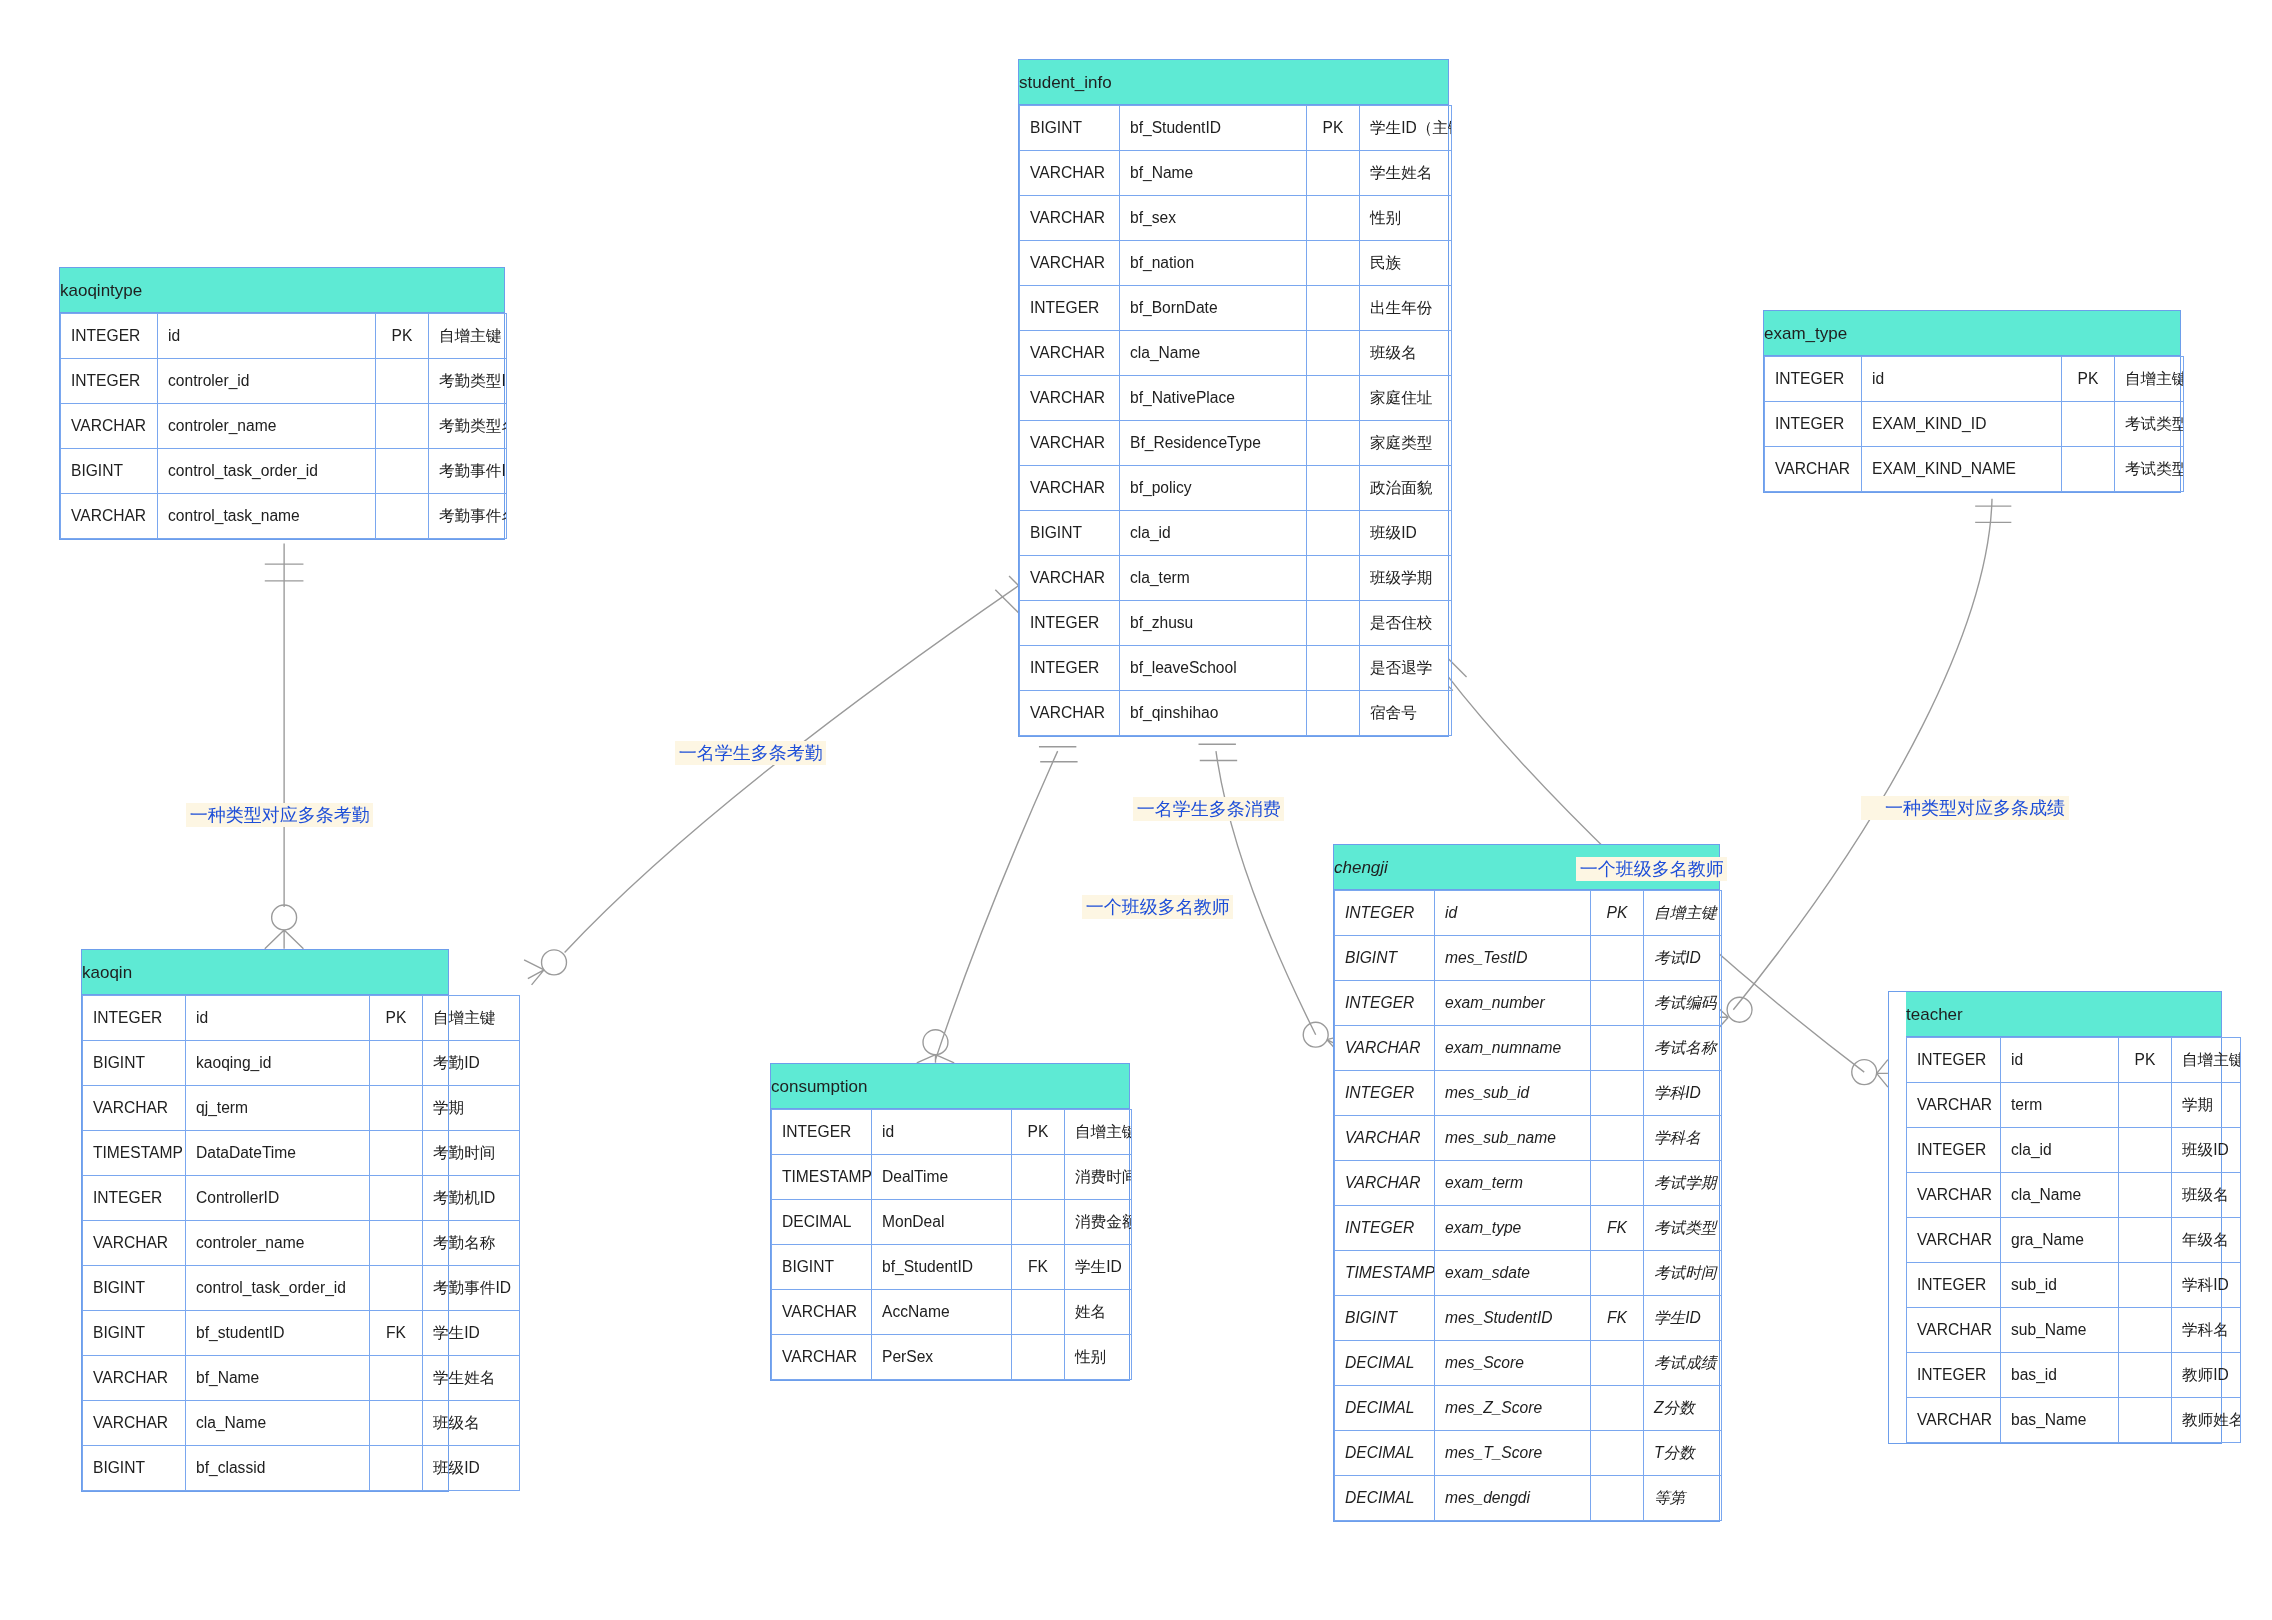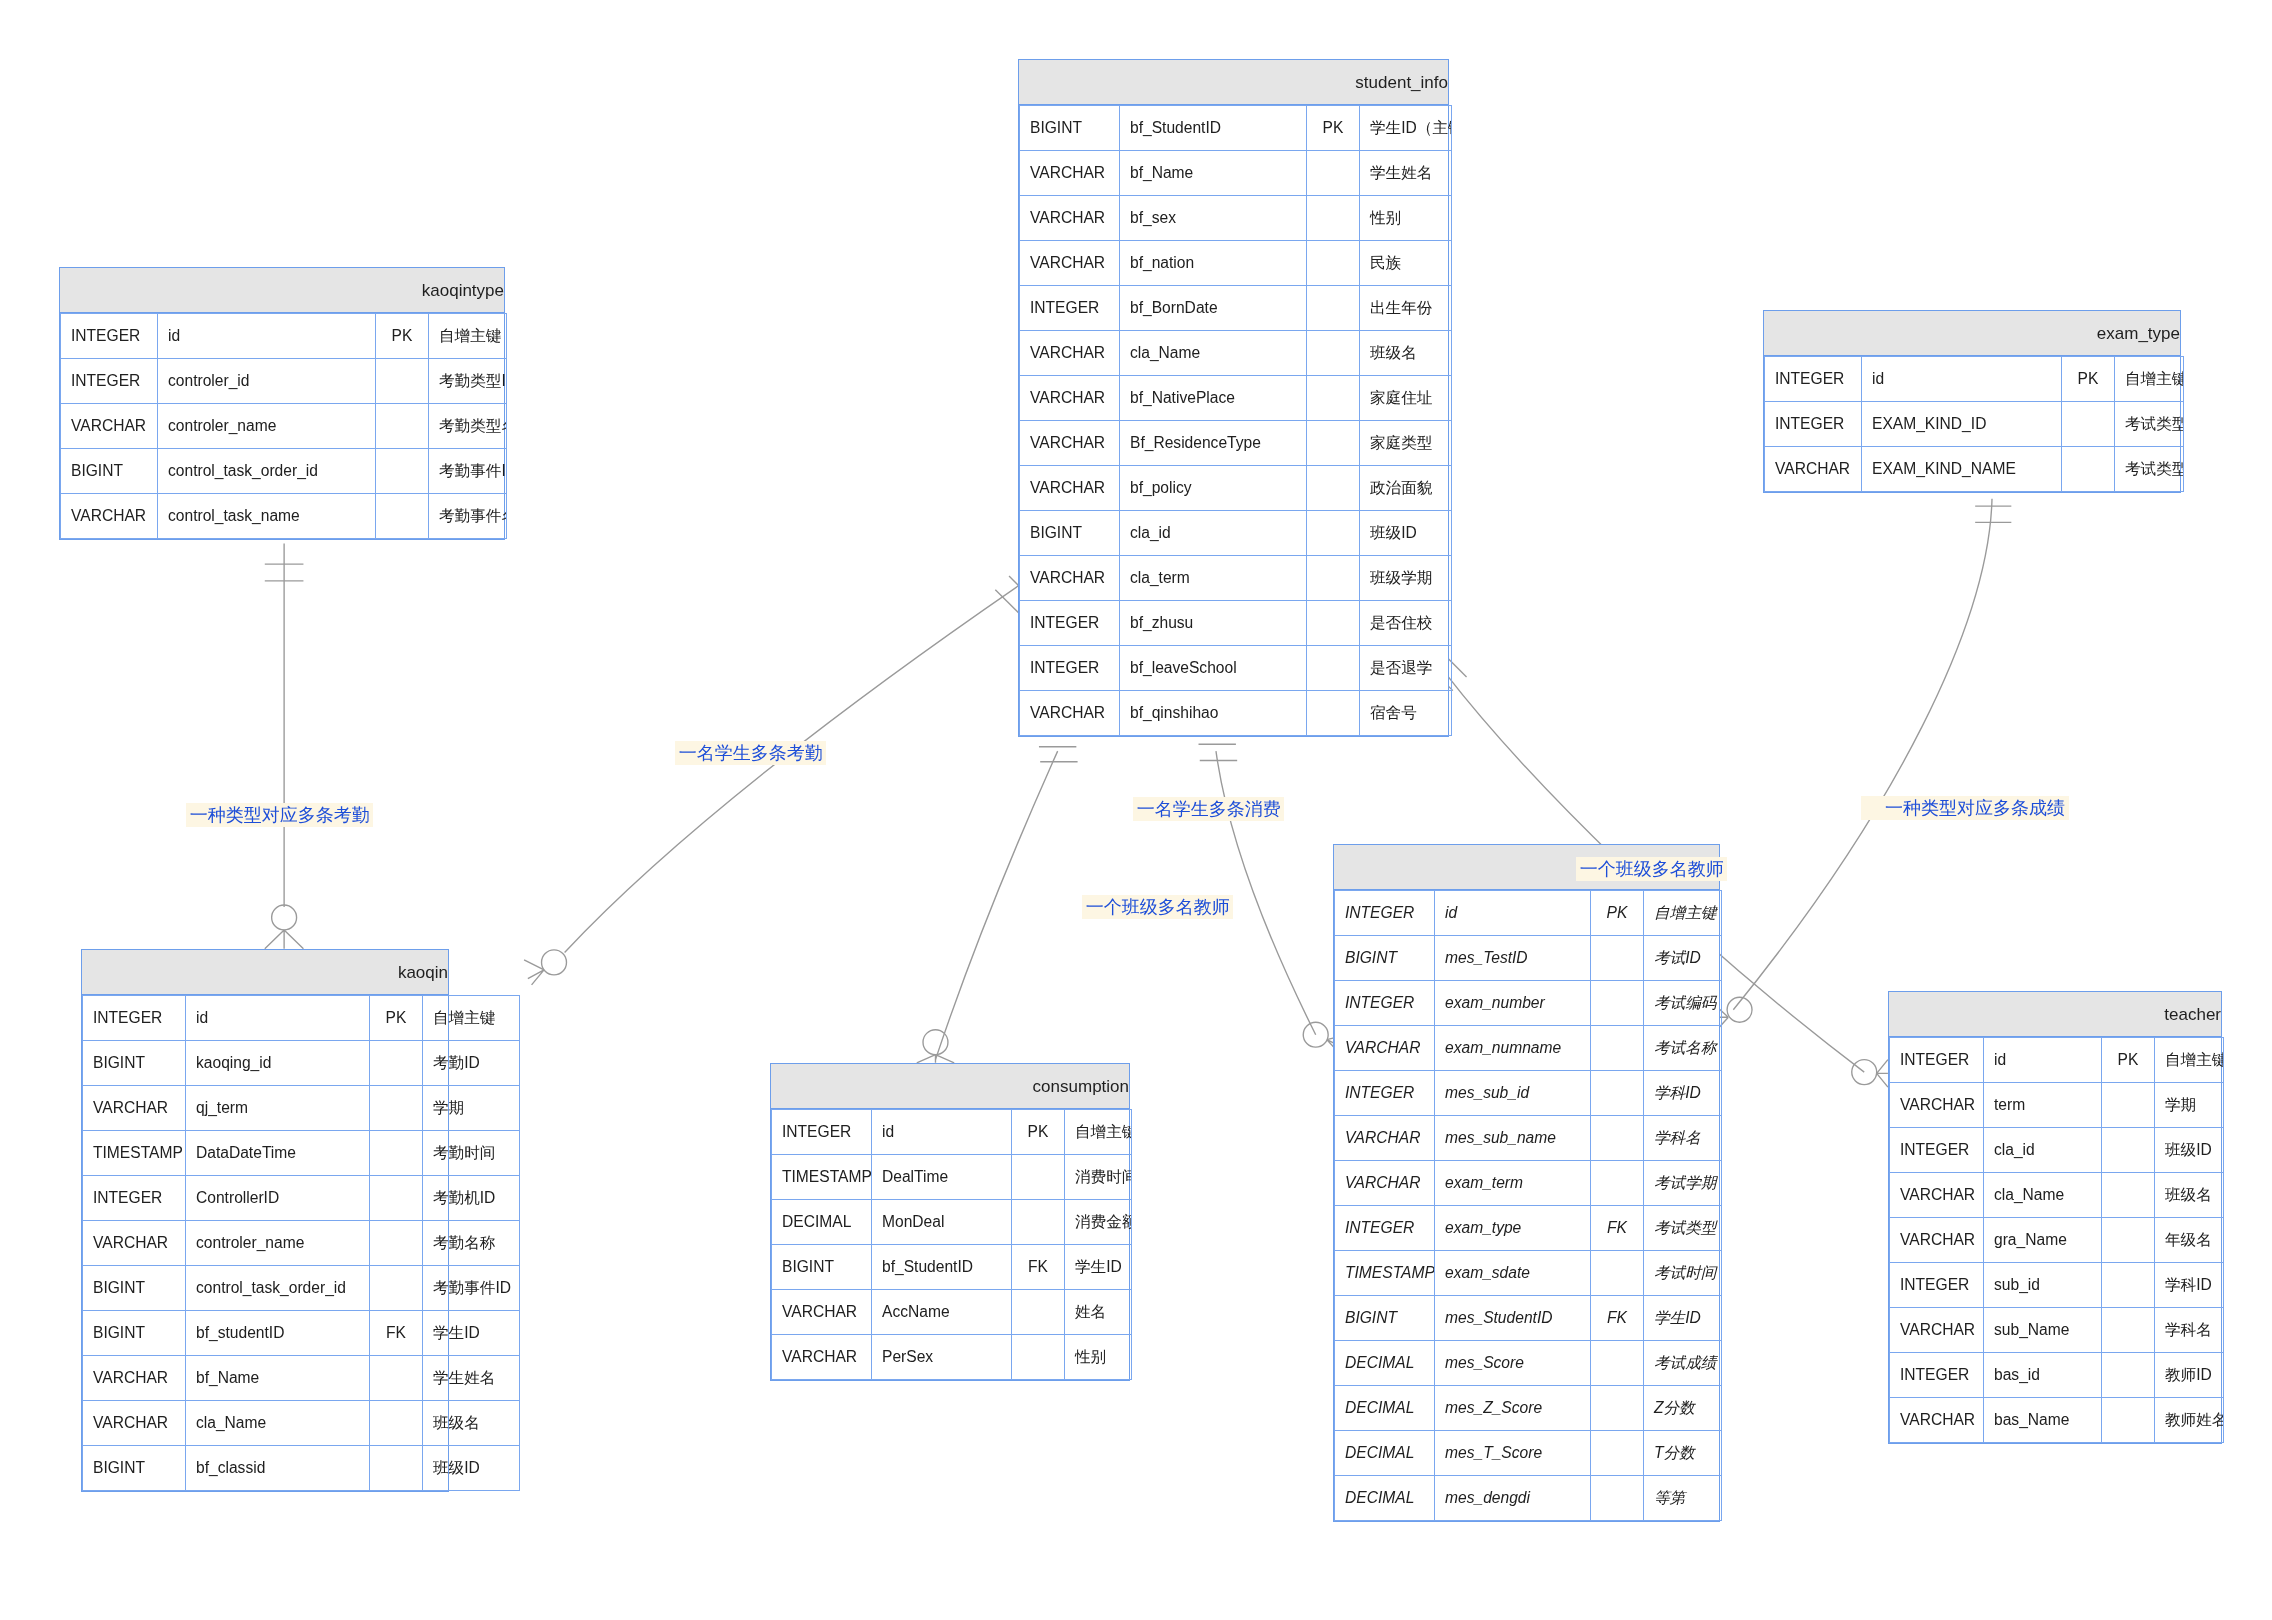--- a/index.html
+++ b/index.html
@@ -13,23 +13,23 @@
     fill:none;stroke:#9a9a9a;stroke-width:2.2;
   }
 
   .entity{
     position:absolute;
     border:1.6px solid #6d9eeb;
     background:#ffffff;
     box-sizing:border-box;
   }
   .entity .ehead{
-    background:#e5e5e5;
+    background:#5eead4;
     border-bottom:1.6px solid #6d9eeb;
-    text-align:right;
+    text-align:left;
     font-size:17px;
     color:#1f1f1f;
     line-height:1;
     padding:13.7px 0 13.7px 0;
     box-sizing:border-box;
   }
   table.attrs{
     border-collapse:collapse;
     width:100%;
     table-layout:fixed;
@@ -505,21 +505,21 @@
           </tr>
           <tr>
             <td class="t-type">DECIMAL</td>
             <td class="t-name">mes_dengdi</td>
             <td class="t-key"></td>
             <td class="t-cmt">等第</td>
           </tr>
         </tbody>
       </table>
     </div>
-    <div class="entity" style="left: 1888px; top: 991px; width: 334px;">
+    <div class="entity" style="left: 1888px; top: 991px; width: 334px; padding-left: 17px;">
       <div class="ehead">teacher</div>
       <table class="attrs">
         <colgroup>
           <col style="width: 94px;">
           <col style="width: 118px;">
           <col style="width: 53px;">
           <col style="width: 69px;">
         </colgroup>
         <tbody>
           <tr>

